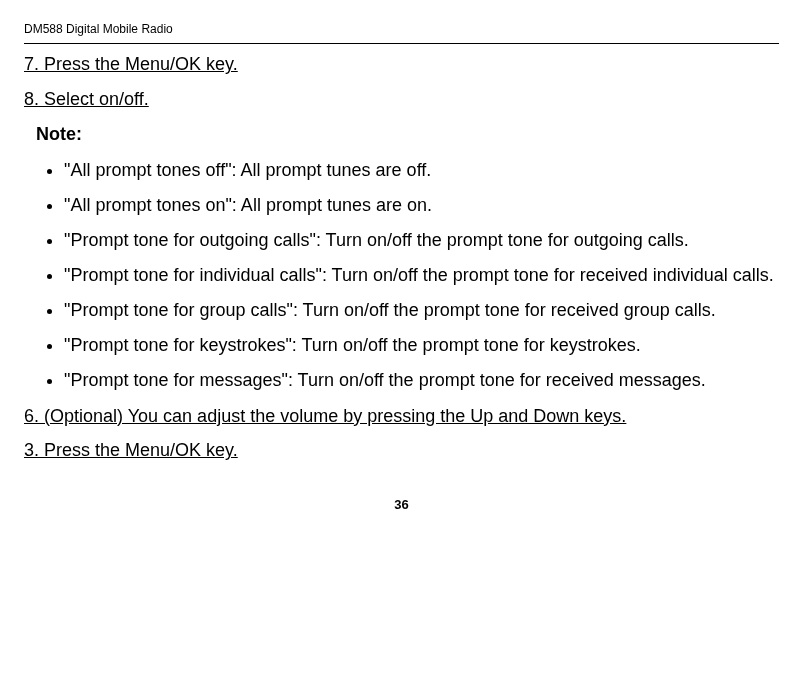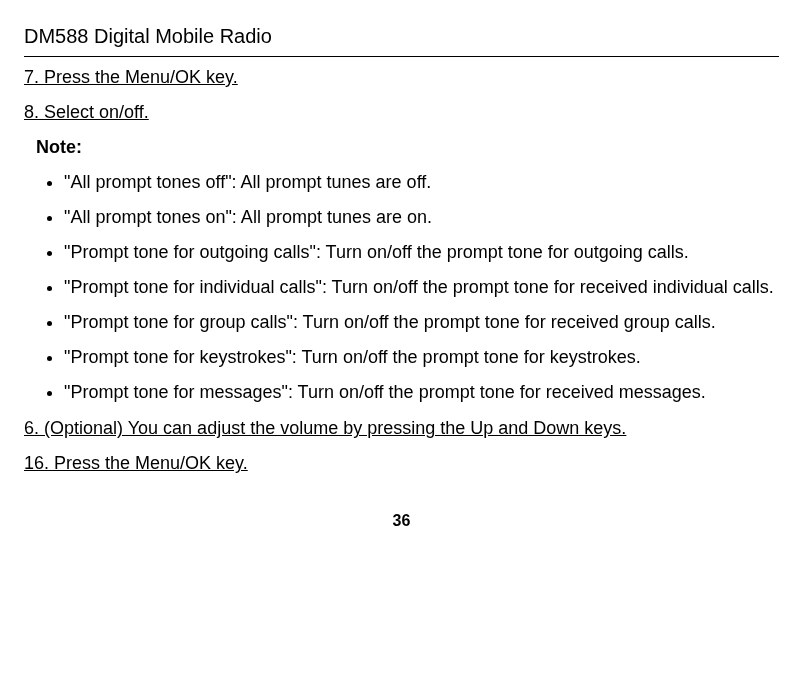--- a/index.html
+++ b/index.html
@@ -8,21 +8,21 @@
       color: #000;
       margin: 0;
       padding: 20px 24px;
       width: 803px;
       box-sizing: border-box;
       line-height: 1.6;
     }
     .header {
       display: flex;
       justify-content: space-between;
-      font-size: 20px;
+      font-size: 12px;
       padding-bottom: 4px;
       border-bottom: 1px solid #000;
       margin-bottom: 4px;
     }
     .step {
       margin: 6px 0;
       text-decoration: underline;
     }
     .note-label {
       font-weight: bold;
@@ -33,21 +33,21 @@
       padding-left: 40px;
       margin: 8px 0;
     }
     li {
       margin: 8px 0;
       line-height: 1.5;
     }
     .page-number {
       text-align: center;
       font-weight: bold;
-      font-size: 16px;
+      font-size: 13px;
       margin-top: 30px;
     }
   </style>
 </head>
 <body>
 
 <div class="header">
   <span>DM588 Digital Mobile Radio</span>
 </div>
 
@@ -60,15 +60,15 @@
   <li>"All prompt tones off": All prompt tunes are off.</li>
   <li>"All prompt tones on": All prompt tunes are on.</li>
   <li>"Prompt tone for outgoing calls": Turn on/off the prompt tone for outgoing calls.</li>
   <li>"Prompt tone for individual calls": Turn on/off the prompt tone for received individual calls.</li>
   <li>"Prompt tone for group calls": Turn on/off the prompt tone for received group calls.</li>
   <li>"Prompt tone for keystrokes": Turn on/off the prompt tone for keystrokes.</li>
   <li>"Prompt tone for messages": Turn on/off the prompt tone for received messages.</li>
 </ul>
 
 <div class="step">6. (Optional) You can adjust the volume by pressing the Up and Down keys.</div>
-<div class="step">16. Press the Menu/OK key.</div>
+<div class="step">3. Press the Menu/OK key.</div>
 
 <div class="page-number">36</div>
 
 </body></html>

